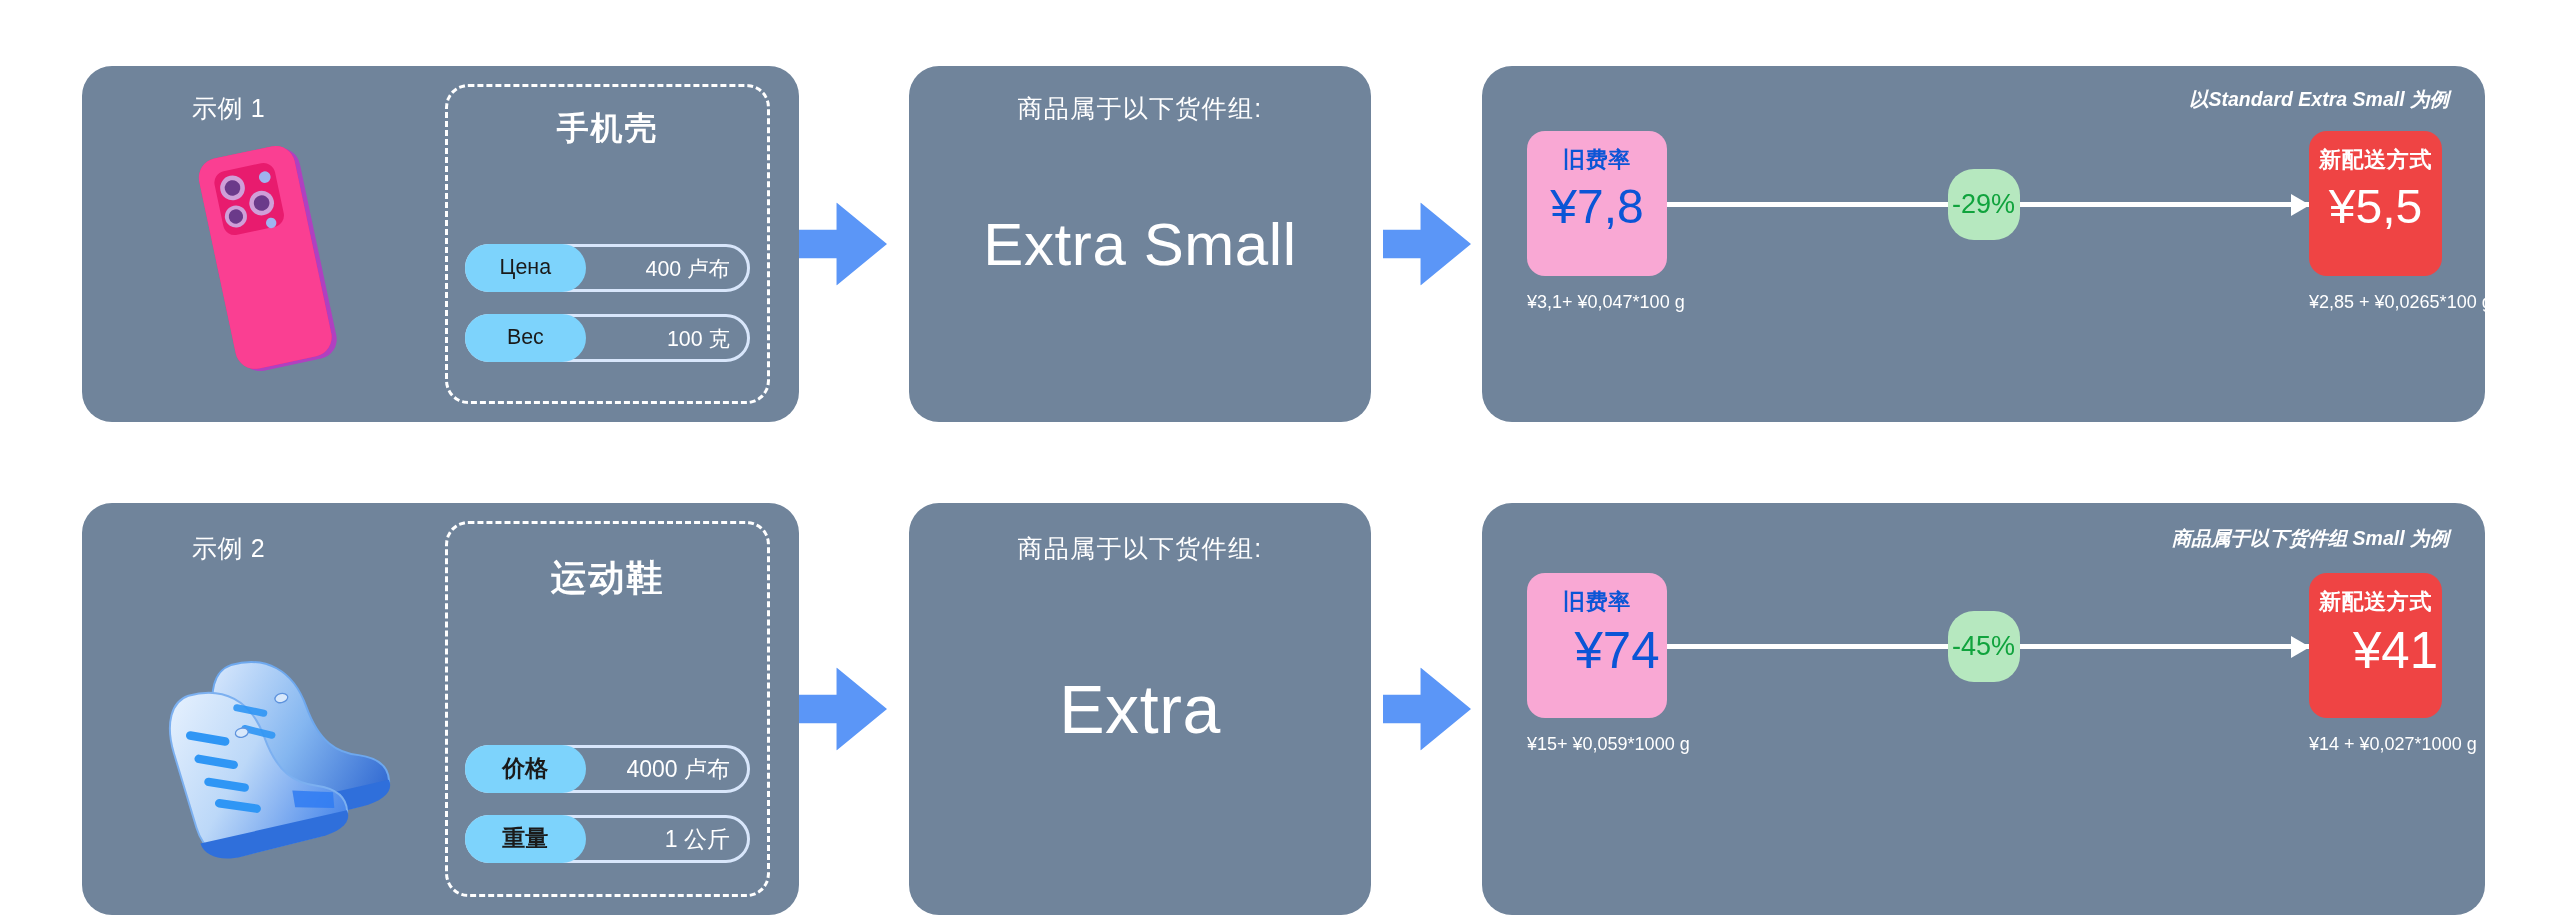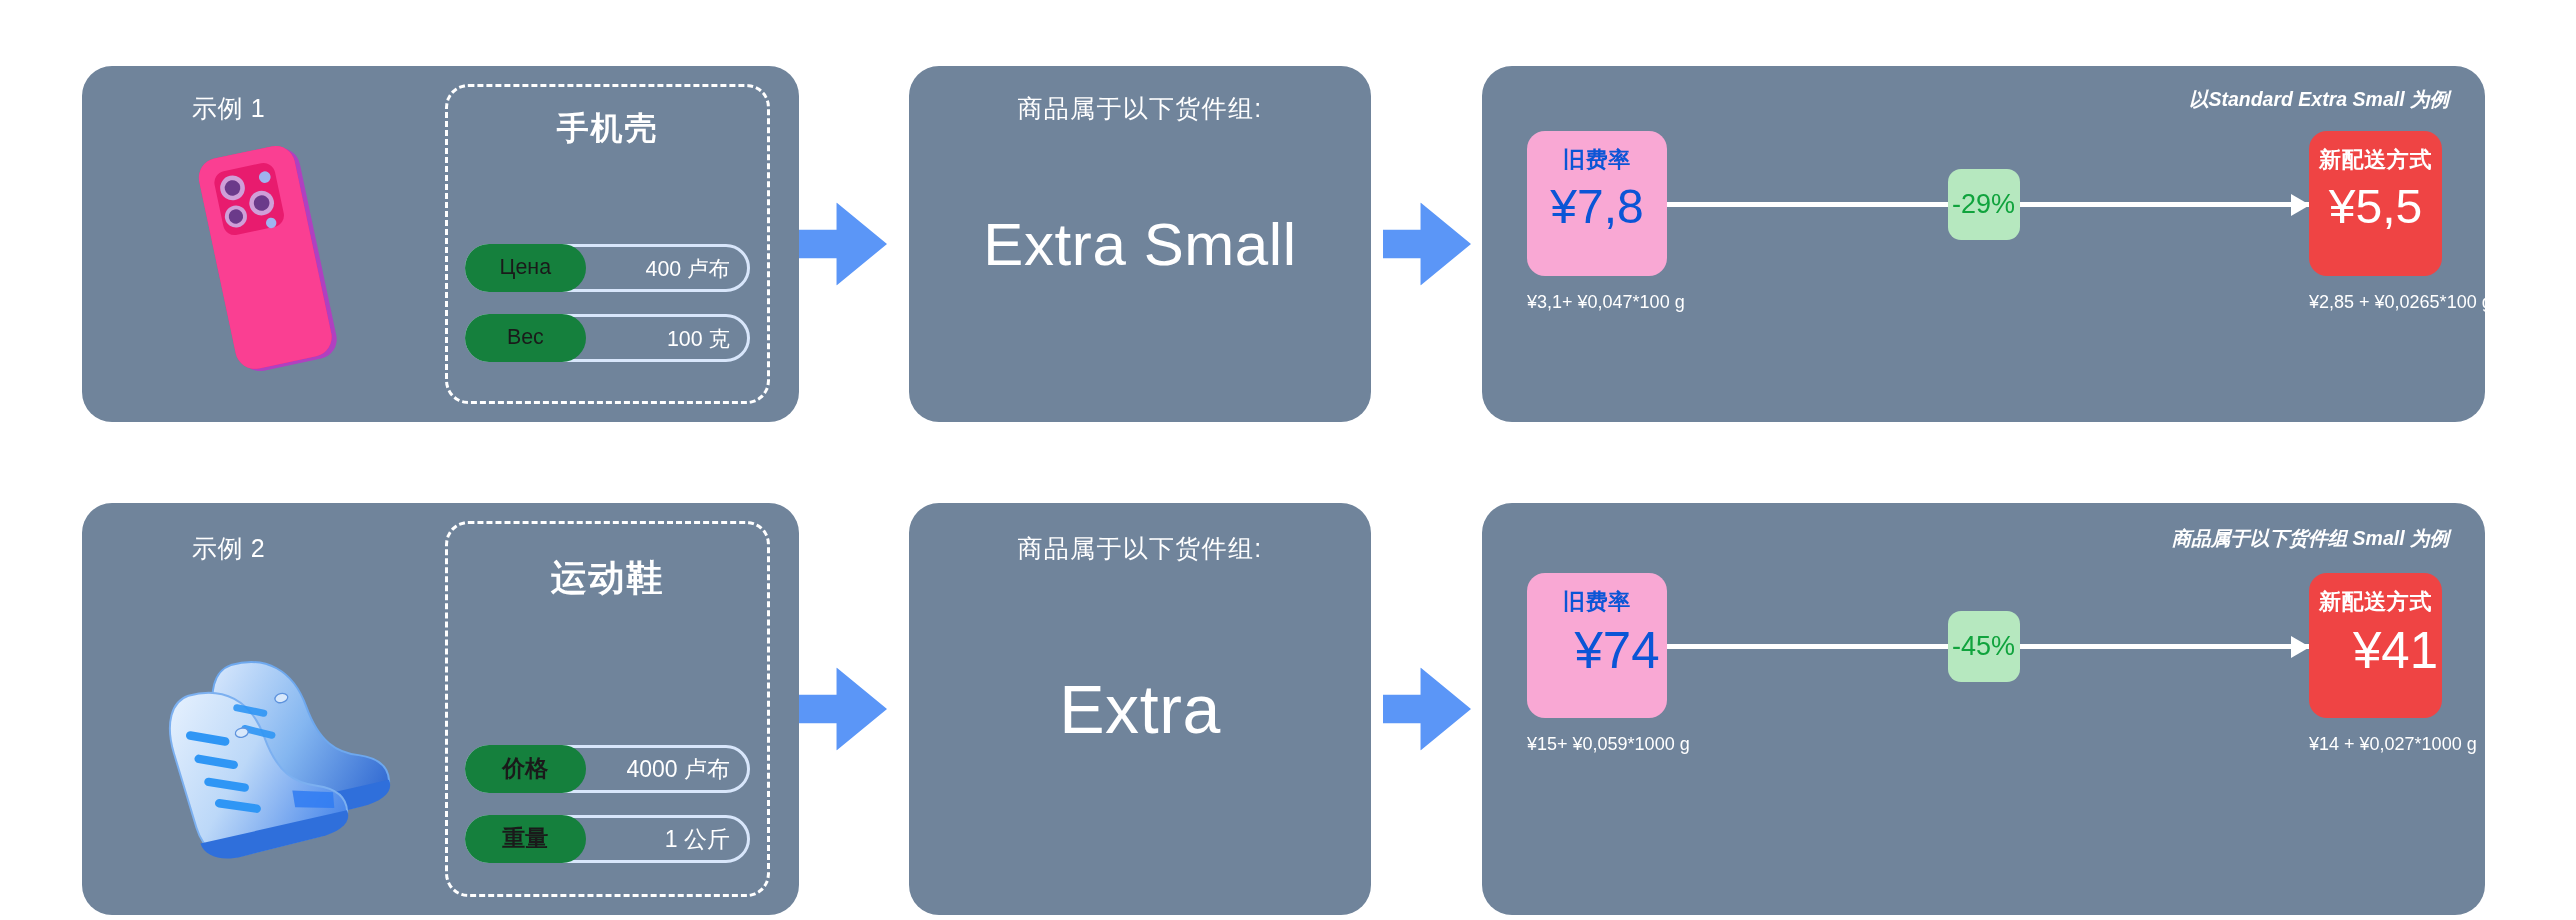--- a/index.html
+++ b/index.html
@@ -98,21 +98,21 @@
     align-items: center;
   }
   .spec-pill:last-child { margin-bottom: 0; }
 
   .spec-chip {
     position: absolute;
     left: -3.2px;
     top: -3.2px;
     height: 48px;
     width: 121px;
-    background: #15803d;
+    background: #7dd3fc;
     border-radius: 26px;
     display: flex;
     align-items: center;
     justify-content: center;
     color: #1a1a1a;
     font-size: 21.4px;
     box-sizing: border-box;
   }
   .row-2 .spec-chip { font-size: 23px; font-weight: bold; }
 
@@ -259,21 +259,21 @@
   }
 
   .pct-badge {
     position: absolute;
     left: 50%;
     transform: translateX(-50%);
     top: 103px;
     width: 72px;
     height: 71px;
     background: #b6e8bf;
-    border-radius: 13px;
+    border-radius: 26px;
     display: flex;
     align-items: center;
     justify-content: center;
     color: #10a33d;
     font-size: 27px;
     font-weight: 500;
   }
   .row-2 .pct-badge { top: 108px; }
 </style>
 </head>

